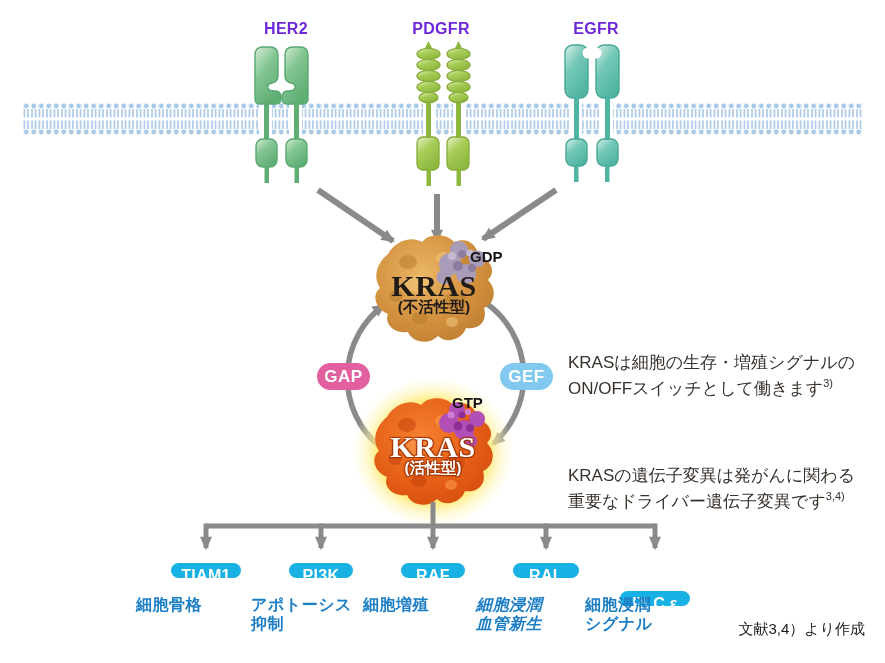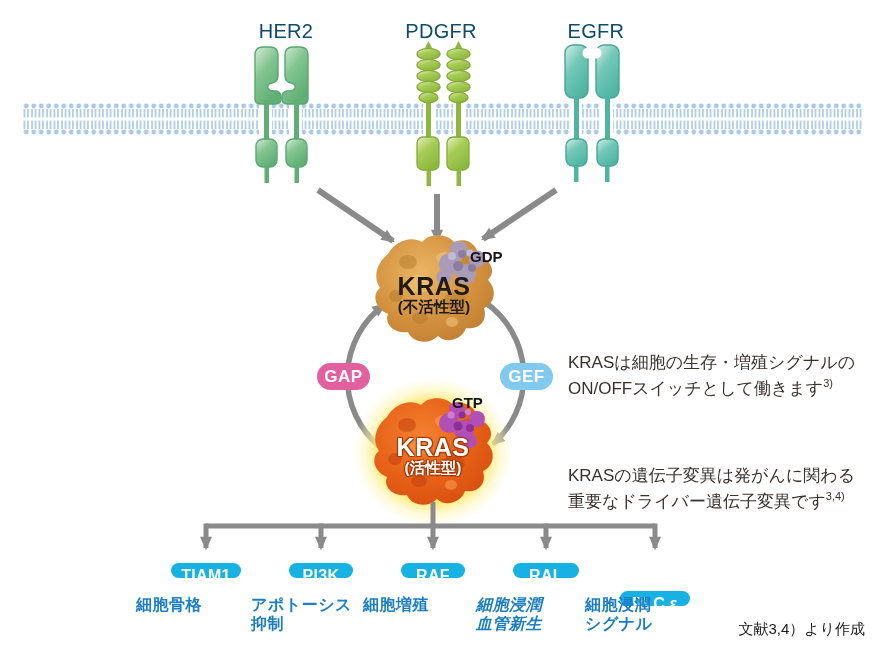--- a/index.html
+++ b/index.html
@@ -1,23 +1,23 @@
 <!DOCTYPE html>
 <html><head>
 <meta charset="utf-8">
 <style>
   html,body{margin:0;padding:0;background:#fff;}
   .stage{position:relative;width:885px;height:663px;background:#fff;overflow:hidden;
          font-family:"Liberation Sans","DejaVu Sans",sans-serif;}
   .stage svg{position:absolute;left:0;top:0;}
   .abs{position:absolute;}
-  .receptor-label{font-size:20px;font-weight:400;color:#0c4a6e;text-align:center;width:100px;letter-spacing:.3px;}
+  .receptor-label{font-size:16px;font-weight:700;color:#6d28d9;text-align:center;width:100px;letter-spacing:.3px;}
   .nuc-label{font-size:15px;font-weight:600;color:#141414;width:48px;}
   .kras-text{width:124px;text-align:center;}
-  .kras-text .name{font-size:25px;font-weight:800;line-height:24px;letter-spacing:.5px;}
+  .kras-text .name{font-size:30px;font-weight:800;line-height:24px;letter-spacing:.5px;font-family:Liberation Serif, serif;}
   .kras-text .state{font-size:15.5px;font-weight:700;line-height:17px;}
   .inactive-text{color:#201b17;}
   .active-text{color:#ffffff;
     text-shadow:-1px -1px 1px rgba(158,48,0,.85),1px -1px 1px rgba(158,48,0,.85),
                 -1px 1px 1px rgba(158,48,0,.85),1px 1px 1px rgba(158,48,0,.85);}
   .reg-pill{height:27px;line-height:27px;border-radius:14px;color:#fff;font-weight:800;
             font-size:17px;text-align:center;letter-spacing:.5px;}
   .gap-pill{background:#e2609f;}
   .gef-pill{background:#82c9ef;}
   .note{font-size:17px;line-height:26px;color:#38322d;font-weight:500;width:316px;}

